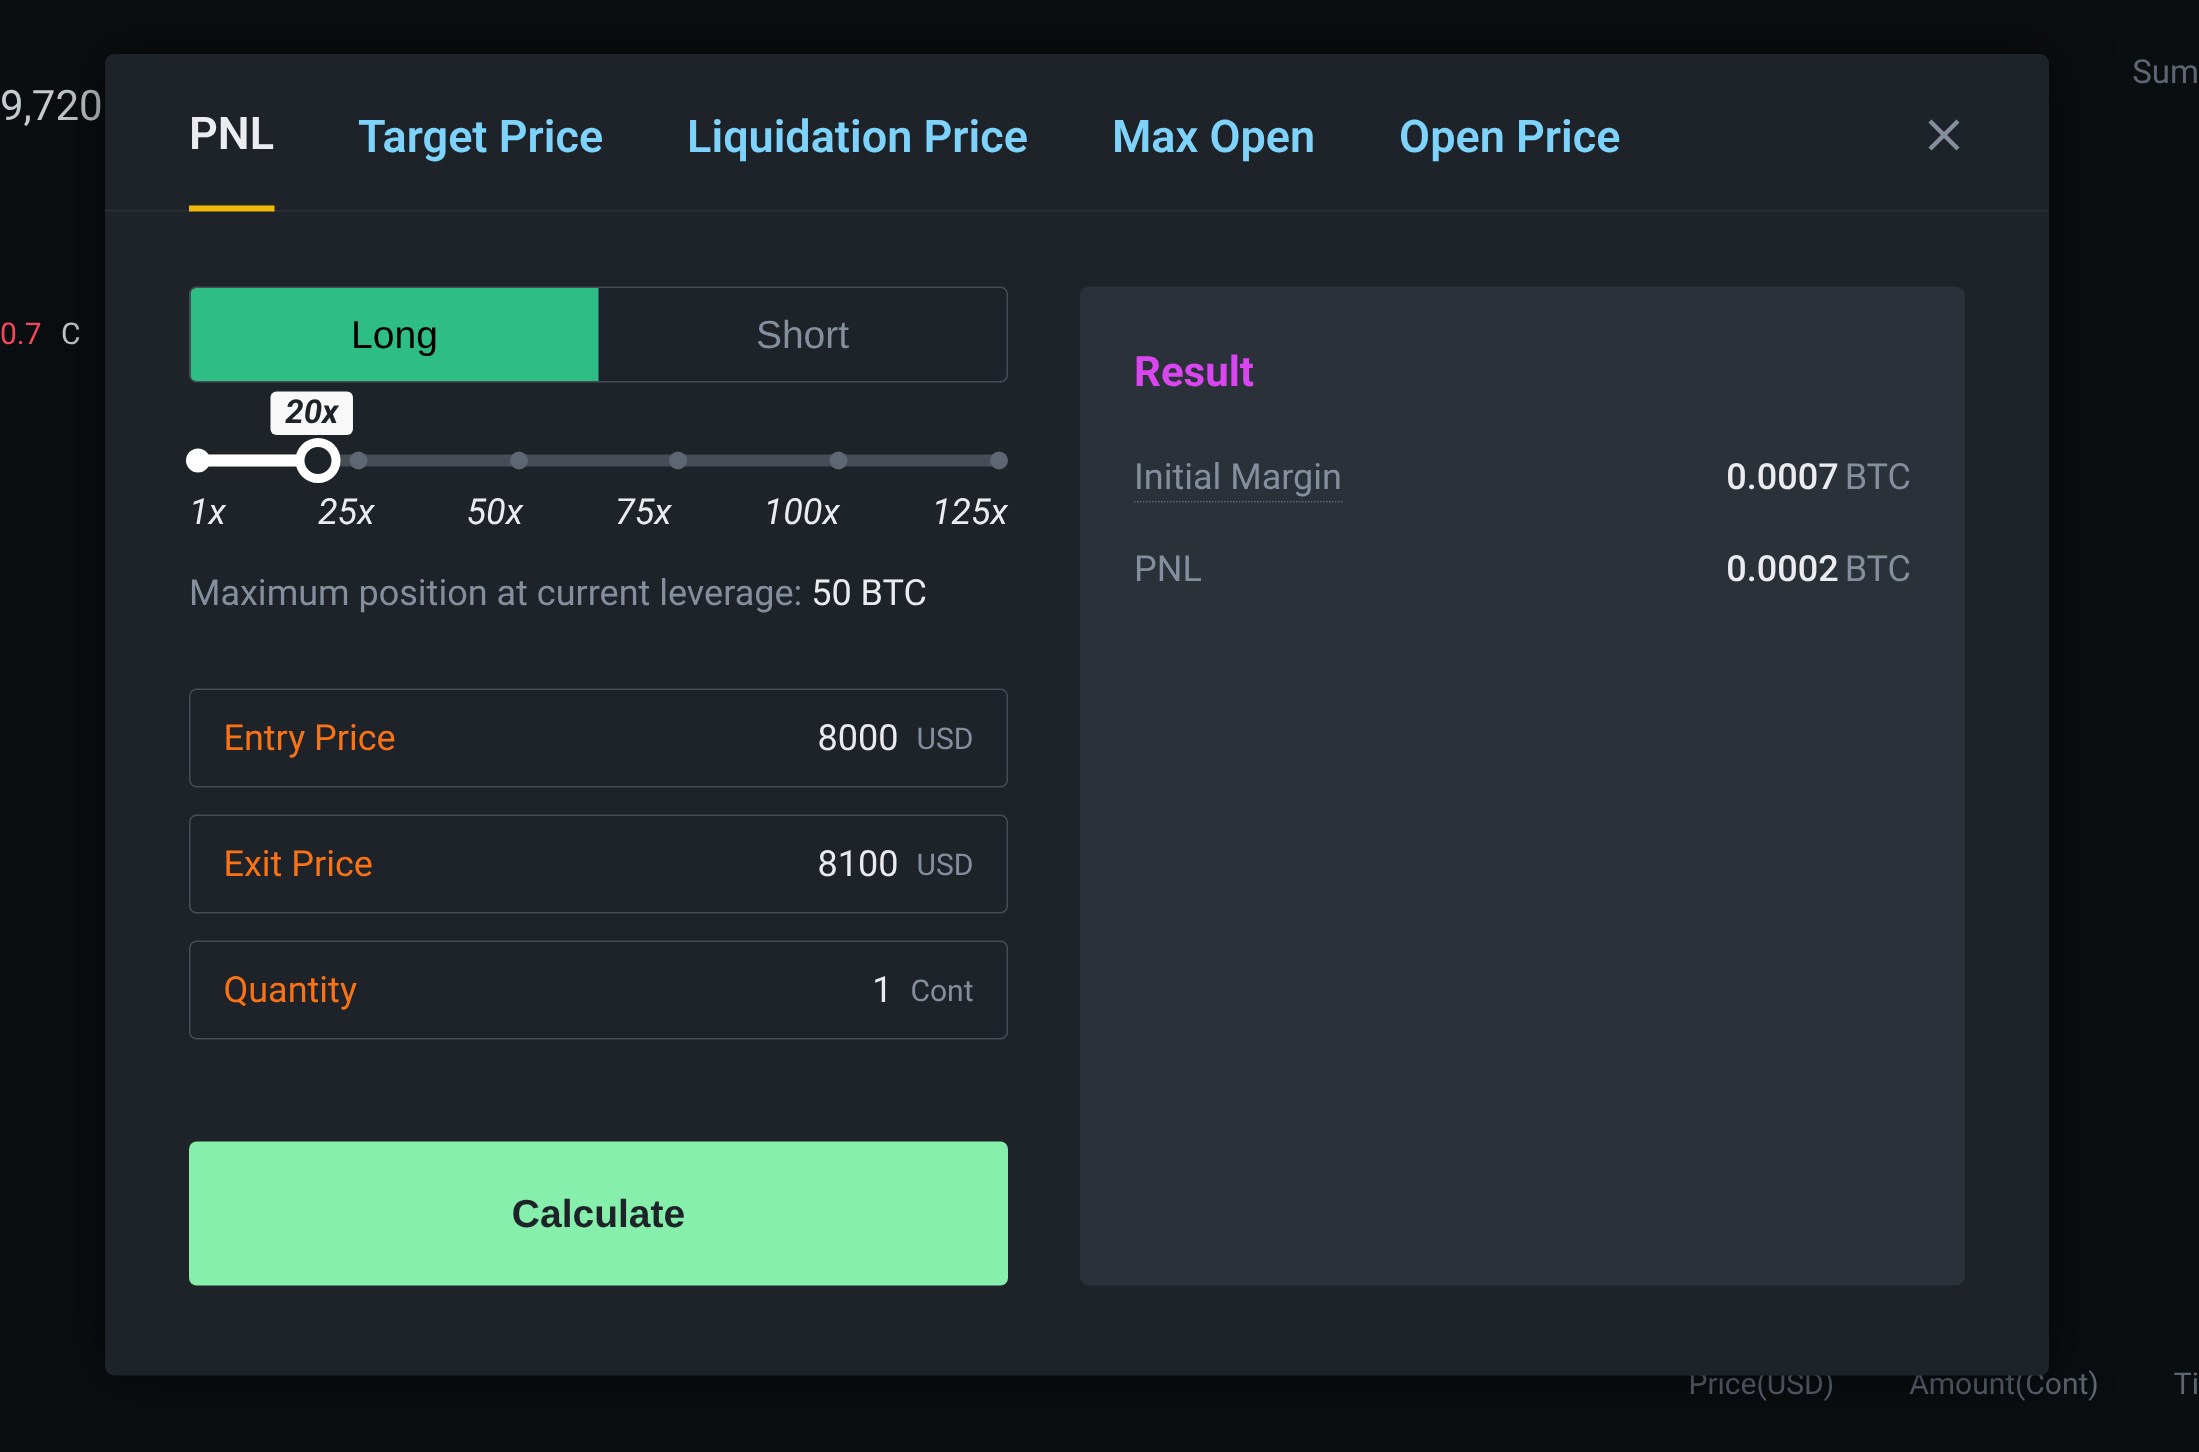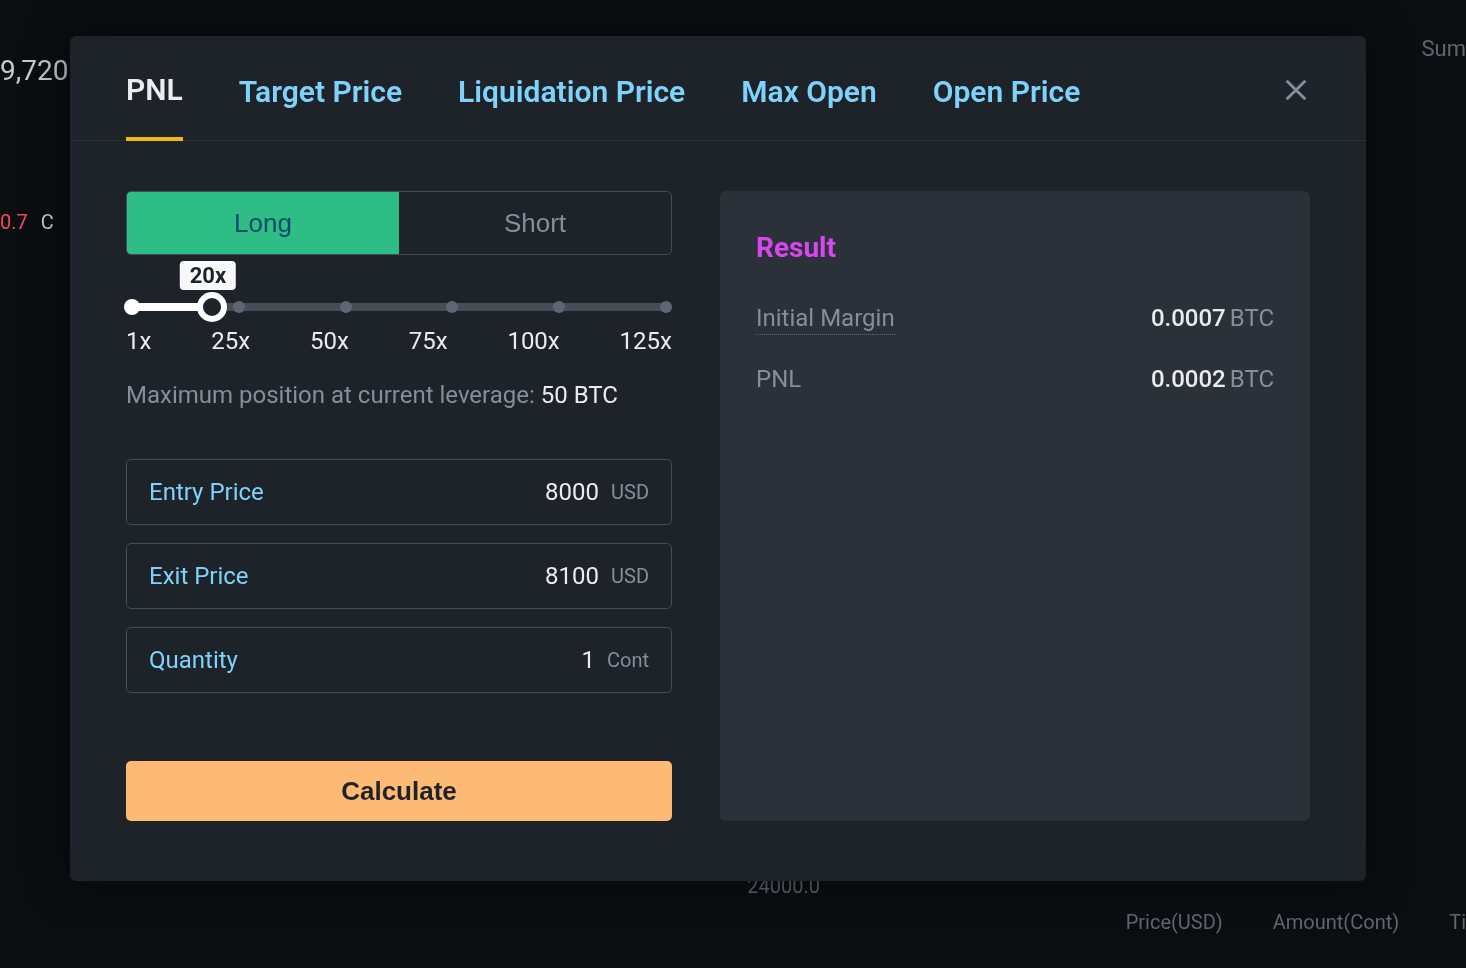--- a/index.html
+++ b/index.html
@@ -98,24 +98,24 @@
   }
   .side-btn {
     flex:1;
     display:flex; align-items:center; justify-content:center;
     font-size:26px; font-weight:500;
     color:#848e9c;
     cursor:pointer;
     background:transparent;
     border:none;
   }
-  .side-btn.active-long { background:#2ebd85; color:#0c4a6e; }
-
-  
-  .slider-wrap { position:relative; margin-bottom:20px; }
+  .side-btn.active-long { background:#2ebd85; color:#000000; }
+
+  
+  .slider-wrap { position:relative; margin-bottom:20px;font-style:italic; }
   .slider-tooltip {
     position:absolute;
     left:15%;
     transform:translateX(-50%);
     top:-42px;
     background:#f8f8f8;
     color:#1e2329;
     font-weight:700;
     font-size:22px;
     padding:2px 10px;
@@ -164,34 +164,34 @@
   
   .field {
     border:1px solid #474d57;
     border-radius:5px;
     height:66px;
     display:flex; align-items:center;
     padding:0 22px;
     margin-bottom:18px;
     background:transparent;
   }
-  .field-label { color:#7dd3fc; font-size:24px; }
+  .field-label { color:#f97316; font-size:24px; }
   .field-input {
     flex:1;
     background:transparent; border:none; outline:none;
     text-align:right;
     font-size:24px; color:#eaecef;
     font-family:inherit;
   }
   .field-unit { color:#848e9c; font-size:20px; margin-left:12px; }
 
   .calc-btn {
     width:100%;
-    height:60px;
-    background:#fdba74;
+    height:96px;
+    background:#86efac;
     border:none;
     border-radius:5px;
     font-size:26px; font-weight:600;
     color:#1e2329;
     cursor:pointer;
     margin-top:50px;
   }
 
   
   .result-title {

